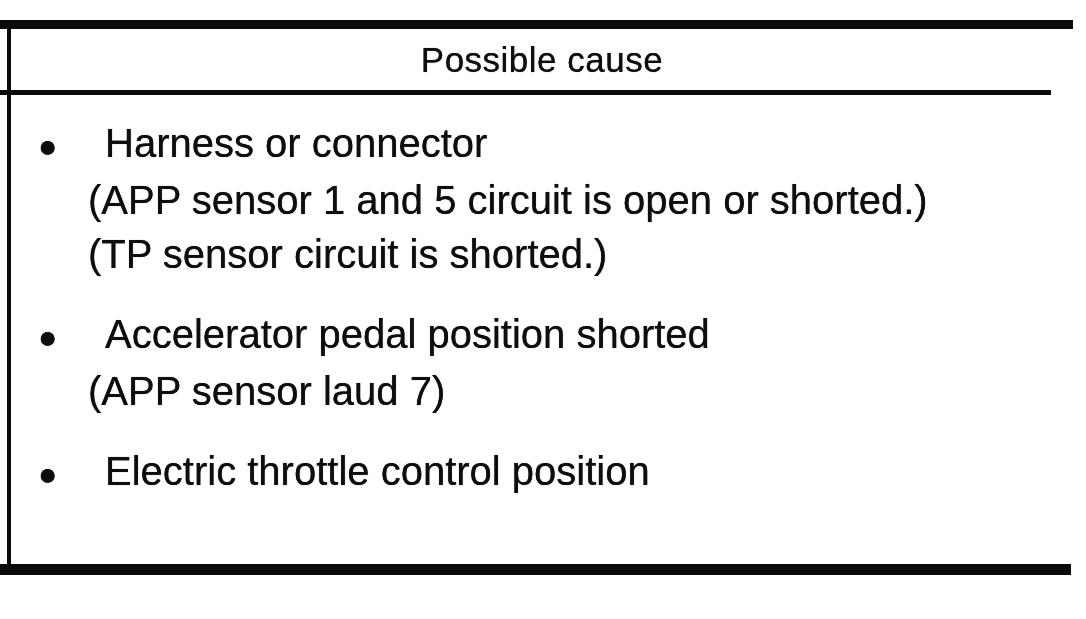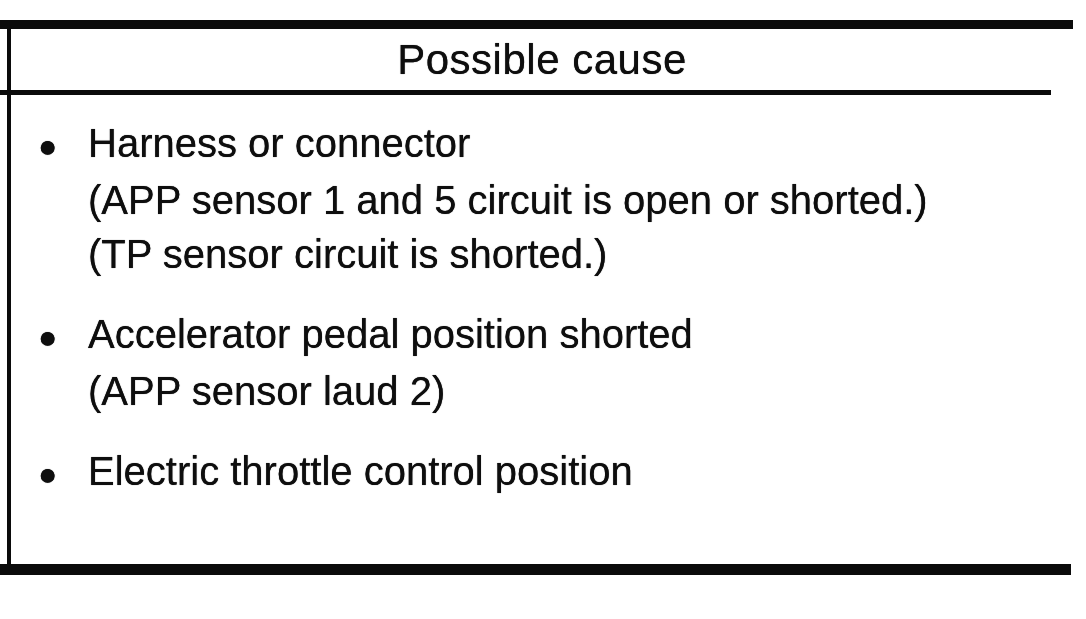--- a/index.html
+++ b/index.html
@@ -41,21 +41,21 @@
     width: 1071px; height: 11px;
   }
   
   .header-cell {
     position: absolute;
     left: 11px; top: 29px;
     width: 1062px; height: 61px;
     display: flex;
     align-items: center;
     justify-content: center;
-    font-size: 42px;
+    font-size: 35px;
     letter-spacing: 0.5px;
     text-shadow: 0 0 0.7px #0e0e0e;
     white-space: nowrap;
   }
   
   .cause-list {
     position: absolute;
     left: 38px; top: 116px;
     width: 1030px;
     font-size: 40px;
@@ -73,20 +73,21 @@
     align-items: baseline;
   }
   .bullet {
     flex: 0 0 50px;
     width: 50px;
     font-size: 32px;
     line-height: 54px;
   }
   .cause-title {
     white-space: nowrap;
+    margin-left: 17px;
   }
   .cause-detail {
     padding-left: 50px;
     white-space: nowrap;
   }
 </style>
 </head>
 <body>
 
 <div class="page">
@@ -109,21 +110,21 @@
       </div>
       <div class="cause-detail">(APP sensor 1 and 5 circuit is open or shorted.)</div>
       <div class="cause-detail">(TP sensor circuit is shorted.)</div>
     </div>
 
     <div class="cause-item">
       <div class="title-row">
         <span class="bullet">●</span>
         <span class="cause-title">Accelerator pedal position shorted</span>
       </div>
-      <div class="cause-detail">(APP sensor laud 2)</div>
+      <div class="cause-detail">(APP sensor laud 7)</div>
     </div>
 
     <div class="cause-item">
       <div class="title-row">
         <span class="bullet">●</span>
         <span class="cause-title">Electric throttle control position</span>
       </div>
     </div>
 
   </div>

